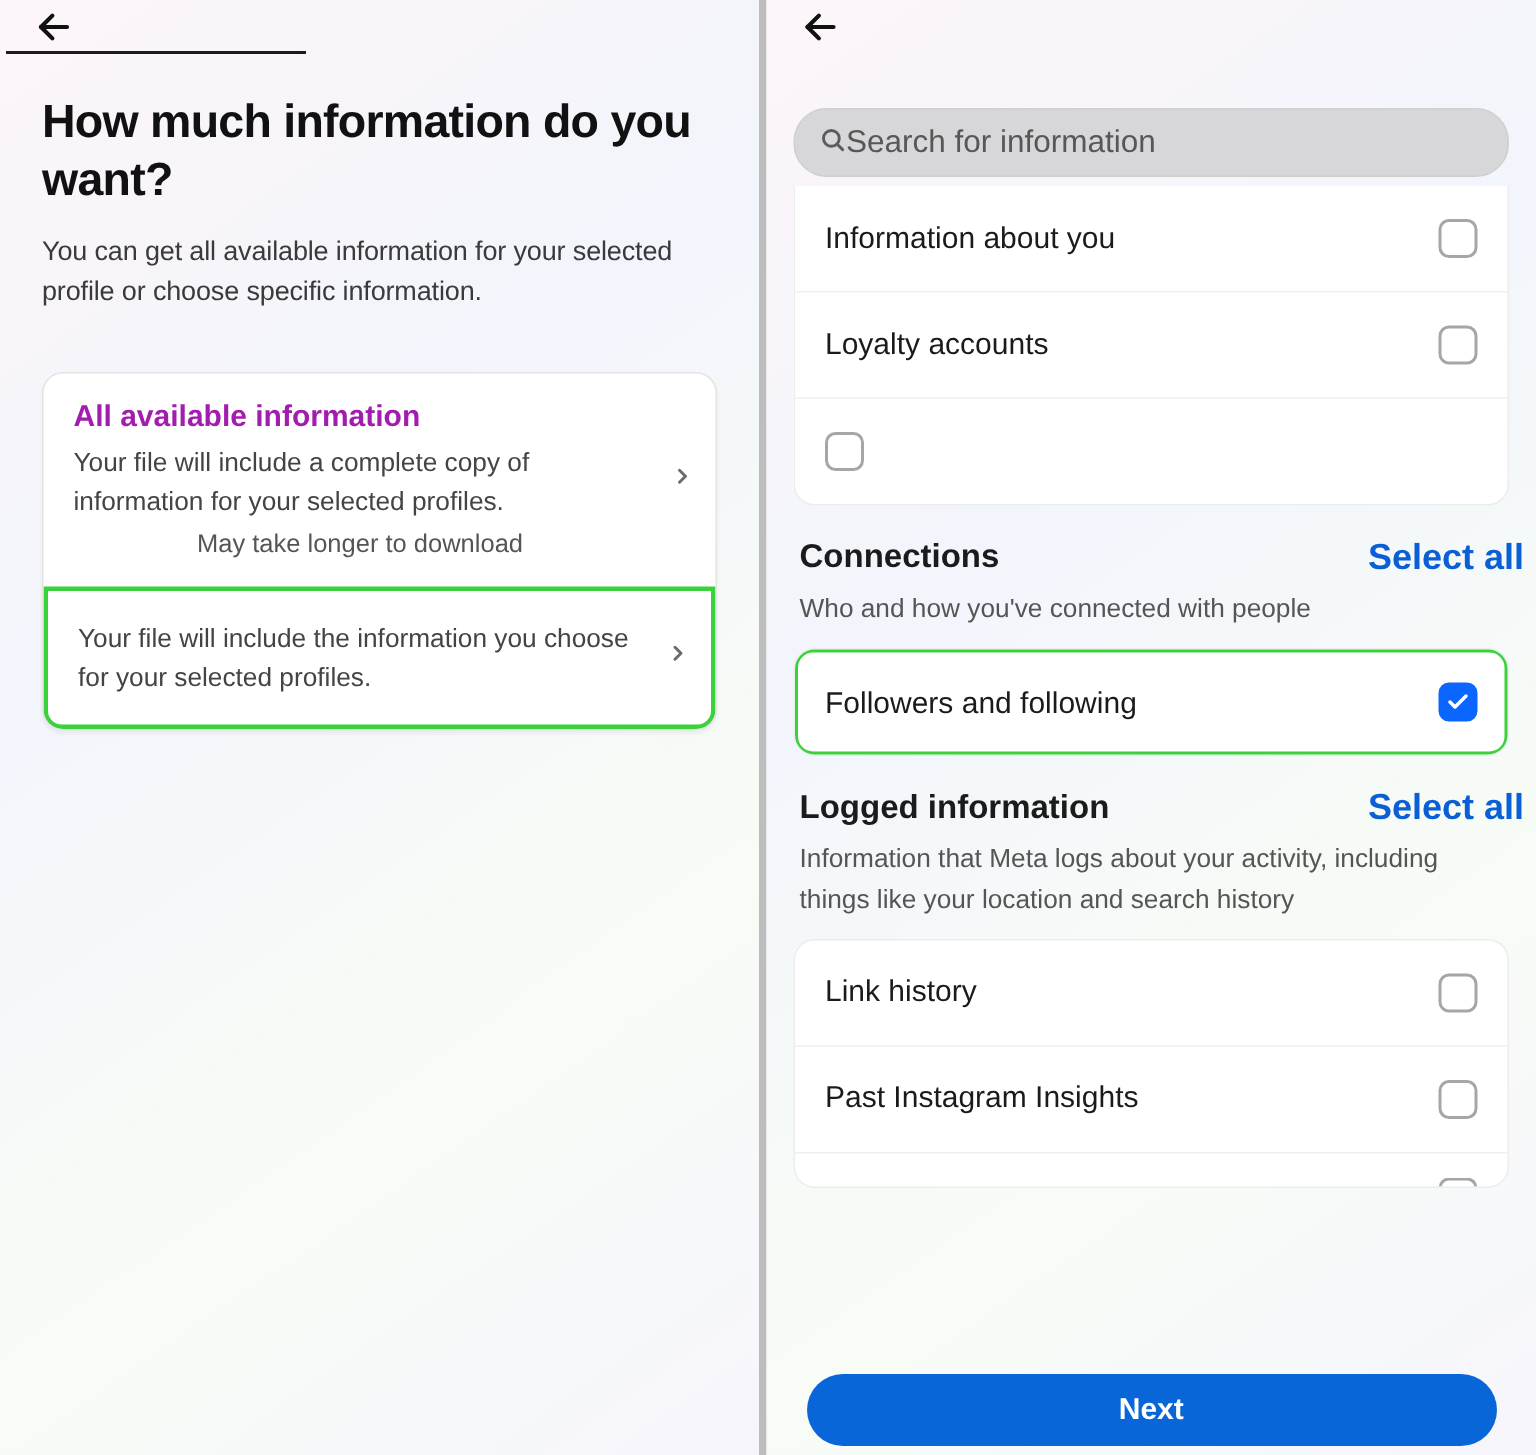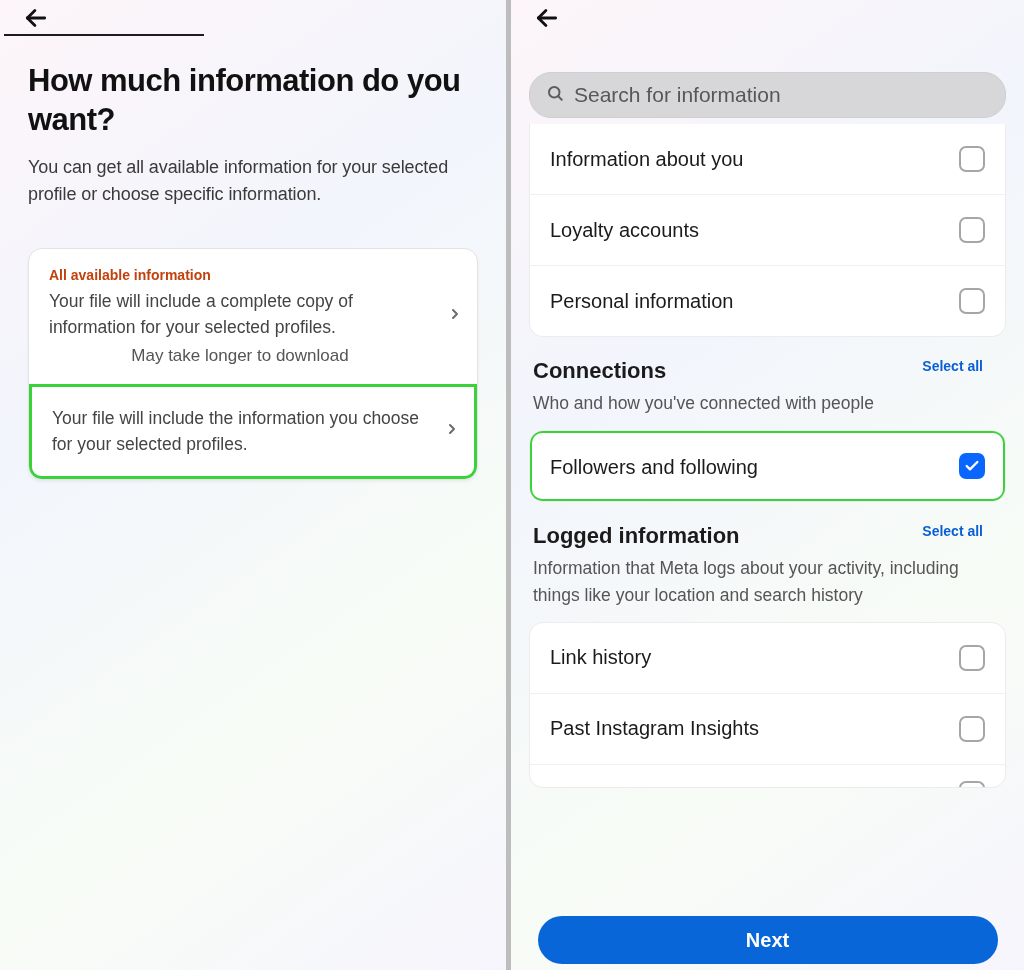--- a/index.html
+++ b/index.html
@@ -74,23 +74,23 @@
       cursor: pointer;
     }
     .option-item + .option-item {
       border-top: 3px solid #3bd13b;
     }
     .option-item.highlighted {
       border: 3px solid #3bd13b;
       border-radius: 0 0 12px 12px;
     }
     .option-title {
-      font-size: 14px;
+      font-size: 20px;
       font-weight: 700;
-      color: #c2410c;
+      color: #a21caf;
       margin-bottom: 5px;
     }
     .option-desc {
       font-size: 17.5px;
       color: #444;
       line-height: 1.5;
     }
     .option-note {
       font-size: 17px;
       color: #555;
@@ -104,21 +104,20 @@
       transform: translateY(-50%);
       color: #6b6b6b;
     }
     
     .search-wrap {
       margin: 8px 18px 6px 18px;
     }
     .search-box {
       display:flex;
       align-items:center;
-      gap:10px;
       background: #d7d7d9;
       border-radius: 22px;
       height: 46px;
       padding: 0 16px;
       border: 1px solid #cfcfcf;
       margin-top: 32px;
     }
     .search-icon { color: #5c5c5c; }
     .search-text { color: #575757; font-size: 21px; }
     .section-card {
@@ -158,30 +157,30 @@
     .check-row.highlighted {
       outline: 3px solid #3bd13b;
       outline-offset: -2px;
       border-radius: 12px;
       align-items: flex-end;
     }
     .section-header {
       display:flex;
       align-items:flex-start;
       justify-content:space-between;
-      padding: 3px 41px 0 22px;
+      padding: 3px 8px 0 22px;
     }
     .section-title {
       font-size: 22px;
       font-weight: 800;
       color: #1b1b1b;
     }
     .select-all {
       color: #0a5fd6;
-      font-size: 14px;
+      font-size: 24px;
       font-weight: 600;
       cursor:pointer;
       white-space:nowrap;
     }
     .section-desc {
       padding: 6px 24px 14px 22px;
       font-size: 17.5px;
       color: #555;
       line-height: 1.5;
     }
@@ -282,21 +281,20 @@
       <div class="section-card first">
         <div class="check-row">
           <span class="check-label">Information about you</span>
           <span class="checkbox"></span>
         </div>
         <div class="check-row">
           <span class="check-label">Loyalty accounts</span>
           <span class="checkbox"></span>
         </div>
         <div class="check-row">
-          <span class="check-label">Personal information</span>
           <span class="checkbox"></span>
         </div>
       </div>
 
       <div class="section-header">
         <span class="section-title">Connections</span>
         <span class="select-all">Select all</span>
       </div>
       <div class="section-desc">Who and how you've connected with people</div>
       <div class="section-card">

